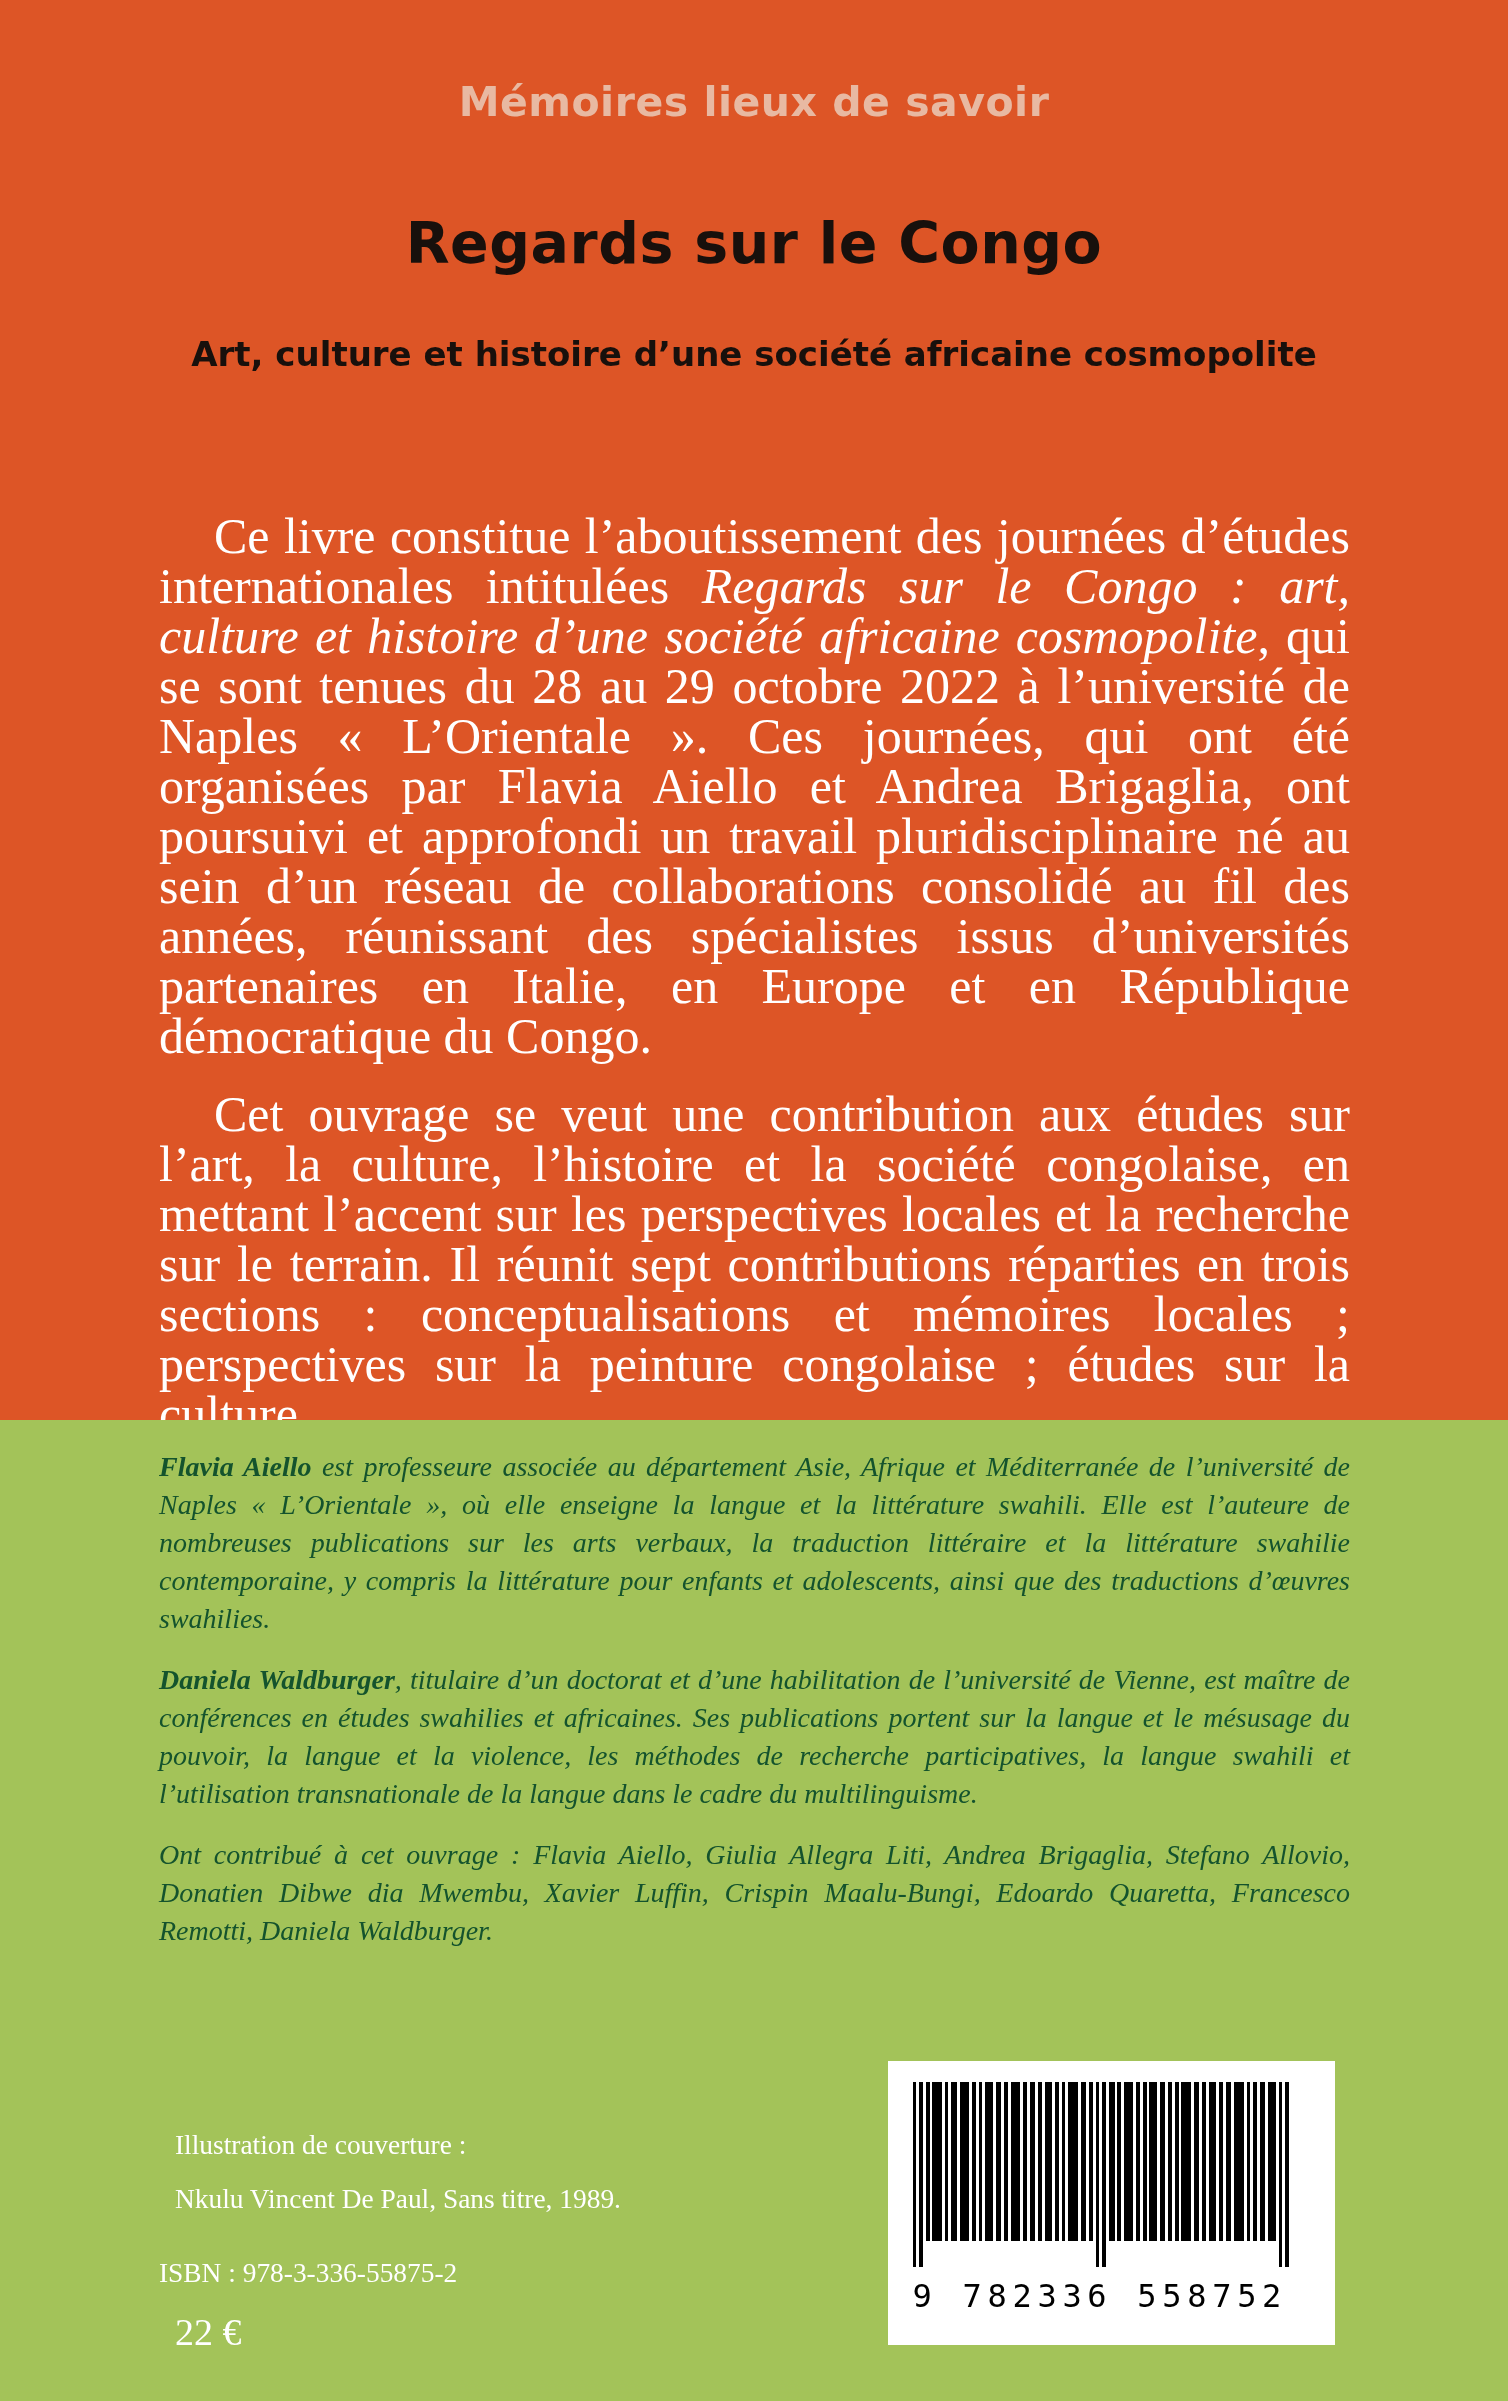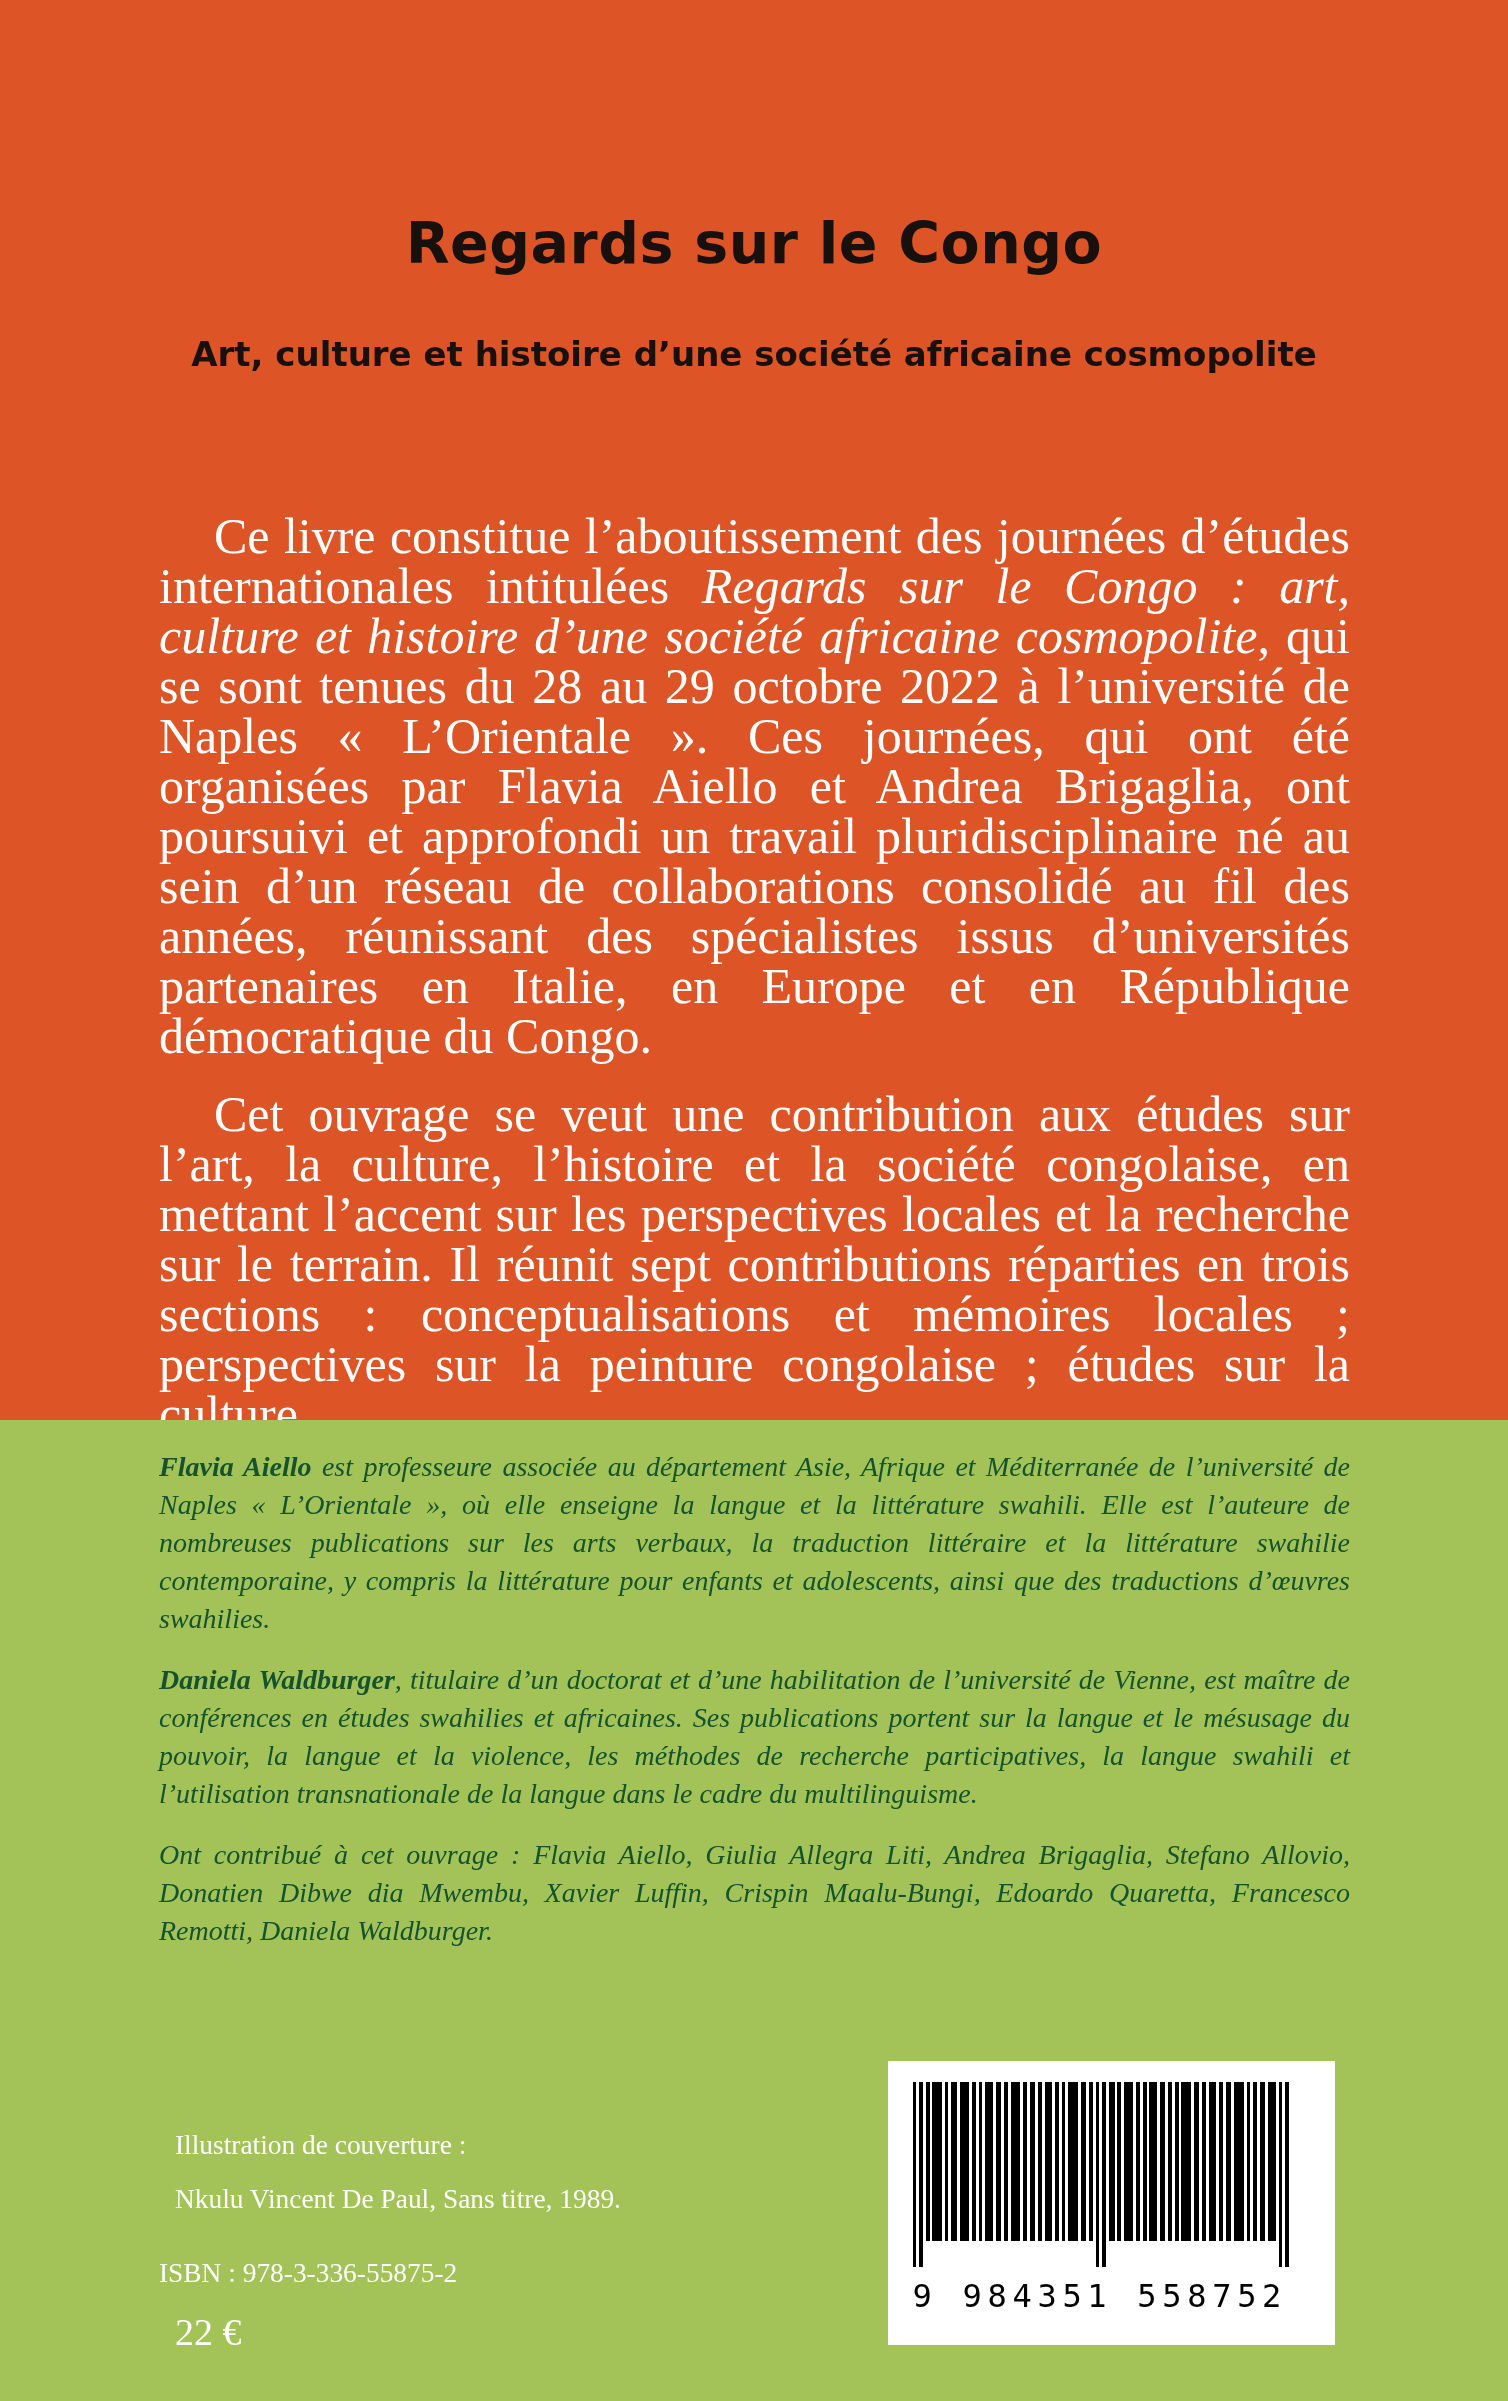--- a/index.html
+++ b/index.html
@@ -171,20 +171,21 @@
     white-space: nowrap;
   }
 </style>
 </head>
 <body>
 
 <div class="page">
 
   <div class="top-panel">
 
+    <div class="series-title">Mémoires lieux de savoir</div>
 
     <div class="main-title">Regards sur le Congo</div>
 
     <div class="subtitle">Art, culture et histoire d’une société africaine cosmopolite</div>
 
     <div class="blurb">
       <p>
         <span>Ce livre constitue l’aboutissement des journées d’études internationales intitulées </span><i>Regards sur le Congo : art, culture et histoire d’une société africaine cosmopolite</i><span>, qui se sont tenues du 28 au 29 octobre 2022 à l’université de Naples « L’Orientale ». Ces journées, qui ont été organisées par Flavia Aiello et Andrea Brigaglia, ont poursuivi et approfondi un travail pluridisciplinaire né au sein d’un réseau de collaborations consolidé au fil des années, réunissant des spécialistes issus d’universités partenaires en Italie, en Europe et en République démocratique du Congo.</span>
       </p>
       <p>
@@ -255,17 +256,17 @@
       <span style="width:3.8px;height:159px"></span>
       <span style="width:5.7px;height:159px"></span>
       <span style="width:9.5px;height:159px"></span>
       <span style="width:3.8px;height:159px"></span>
       <span style="width:3.8px;height:159px"></span>
       <span style="width:5.7px;height:159px"></span>
       <span style="width:7.6px;height:159px"></span>
       <span style="width:3.8px;height:185px"></span>
       <span style="width:3.8px;height:185px"></span>
     </div>
-    <div class="barcode-digits">9 984351 558752</div>
+    <div class="barcode-digits">9 782336 558752</div>
   </div>
 
 </div>
 
 
 </body></html>

